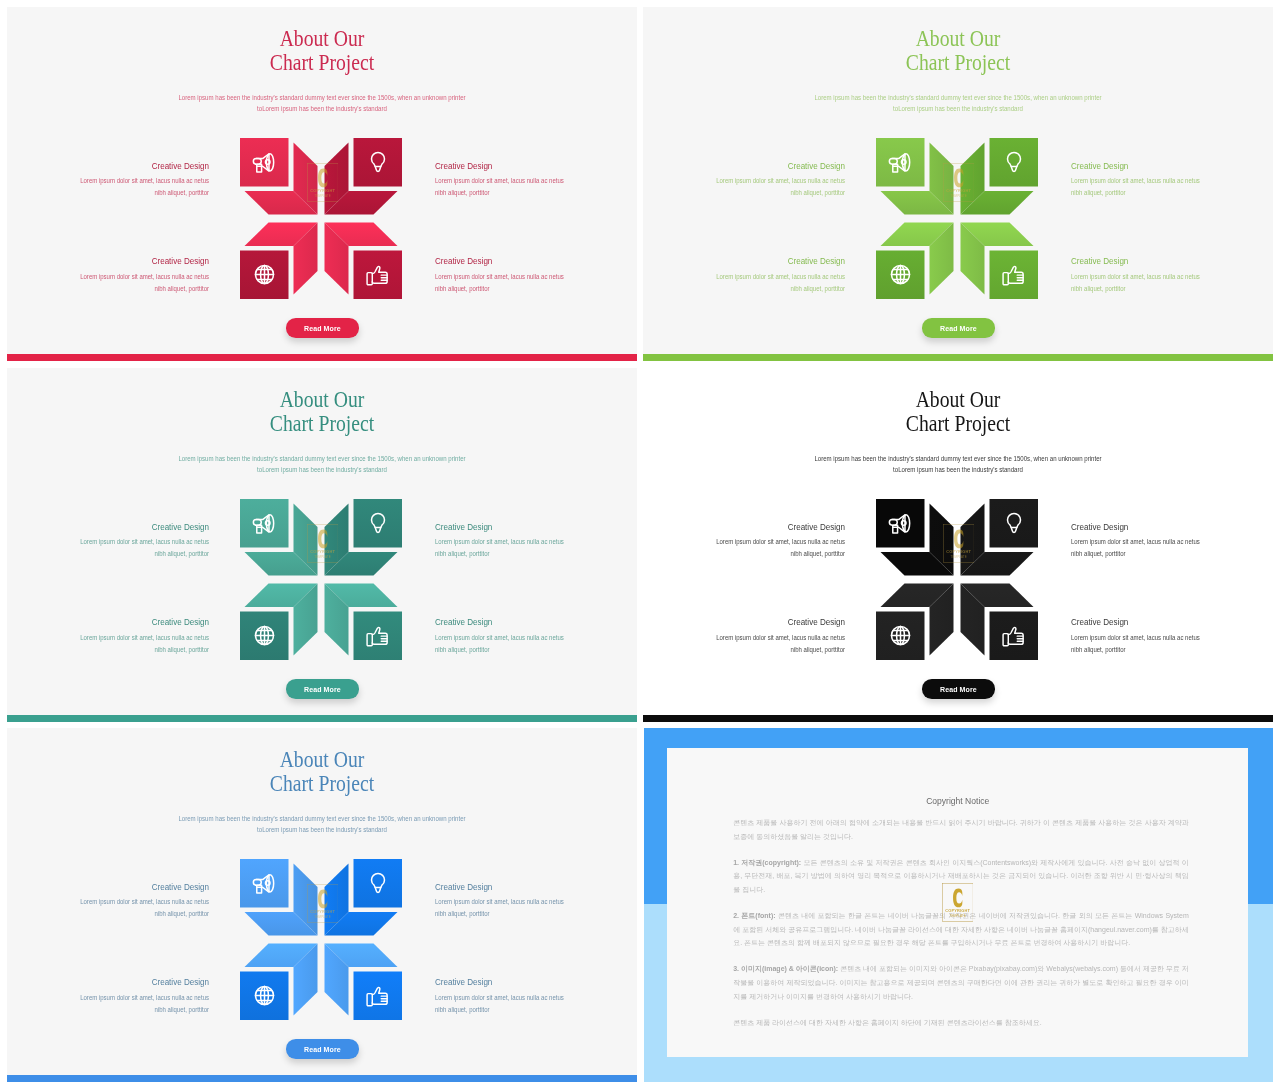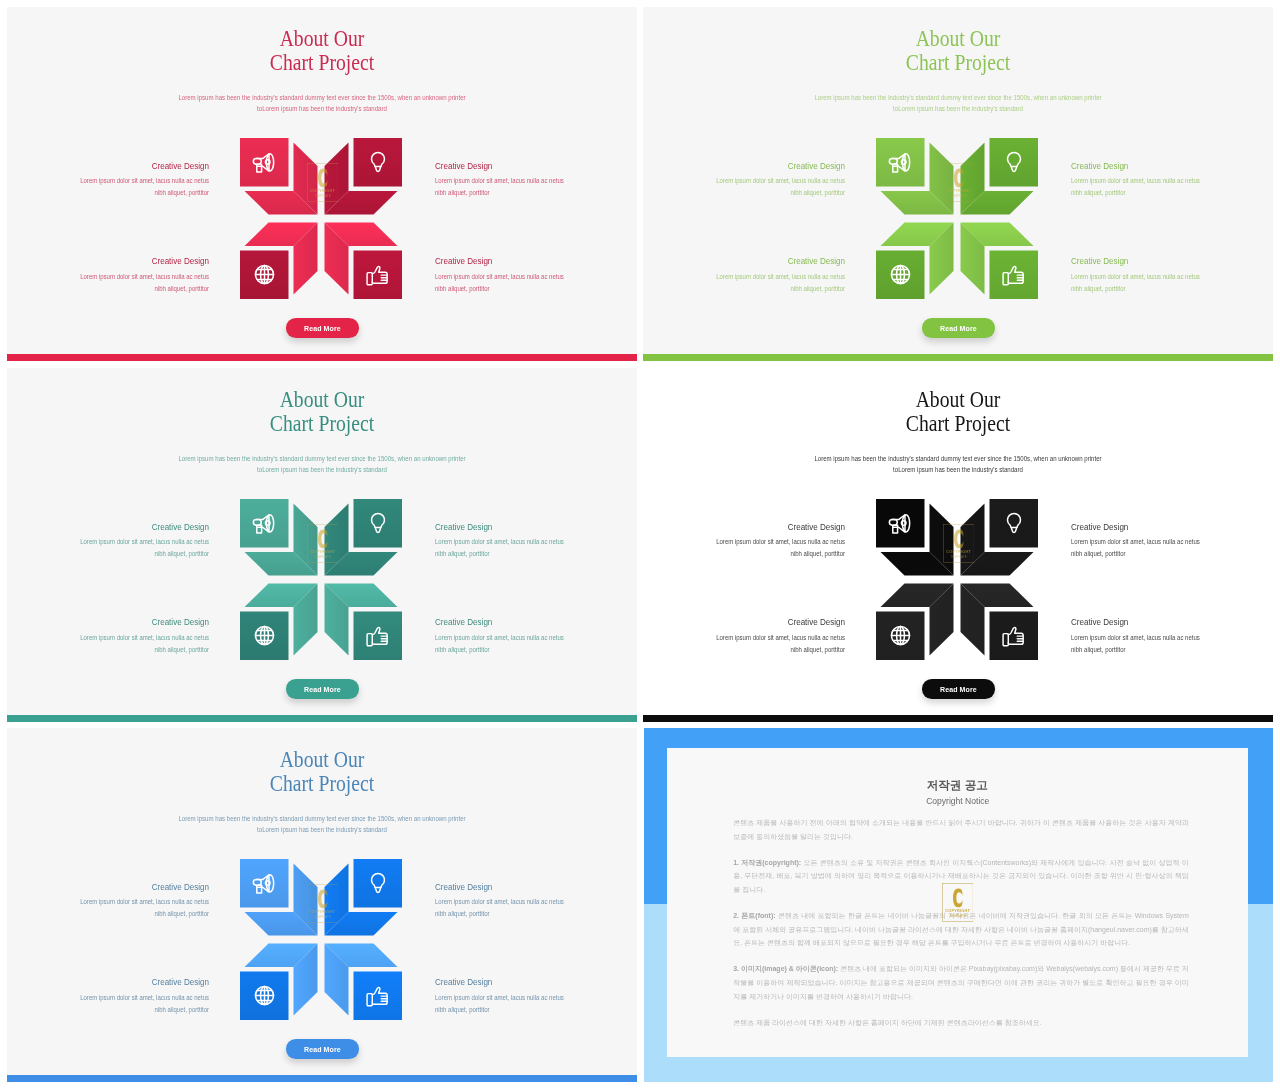--- a/index.html
+++ b/index.html
@@ -717,21 +717,20 @@
           <text x="15.7" y="33.6" text-anchor="middle" font-family="Liberation Sans, sans-serif" font-size="2.9" fill="#c9a63a" letter-spacing="0.15">TEMPLATE</text>
         </svg></div>
       <div class="btn" style="background:#3e8ee8">
         <span>Read More</span>
       </div>
       <div class="bar" style="background:#3e8ee8"></div>
     </div>
     <div class="cp">
       <div class="band"></div>
       <div class="sheet">
-        <h1>저작권 공고</h1>
         <h2>Copyright Notice</h2>
         <div class="body">
           <p>콘텐츠 제품을 사용하기 전에 아래의 협약에 소개되는 내용을 반드시 읽어 주시기 바랍니다. 귀하가 이 콘텐츠 제품을 사용하는 것은 사용자 계약과 보증에 동의하셨음을 알리는 것입니다.</p>
           <p><b>1. 저작권(copyright):</b> 모든 콘텐츠의 소유 및 저작권은 콘텐츠 회사인 이지웍스(Contentsworks)와 제작사에게 있습니다. 사전 승낙 없이 상업적 이용, 무단전재, 배포, 복기 방법에 의하여 영리 목적으로 이용하시거나 재배포하시는 것은 금지되어 있습니다. 이러한 조항 위반 시 민·형사상의 책임을 집니다.</p>
           <p><b>2. 폰트(font):</b> 콘텐츠 내에 포함되는 한글 폰트는 네이버 나눔글꼴의 저작권은 네이버에 저작권있습니다. 한글 외의 모든 폰트는 Windows System에 포함된 서체와 공유프로그램입니다. 네이버 나눔글꼴 라이선스에 대한 자세한 사항은 네이버 나눔글꼴 홈페이지(hangeul.naver.com)를 참고하세요. 폰트는 콘텐츠의 함께 배포되지 않으므로 필요한 경우 해당 폰트를 구입하시거나 무료 폰트로 변경하여 사용하시기 바랍니다.</p>
           <p><b>3. 이미지(image) &amp; 아이콘(icon):</b> 콘텐츠 내에 포함되는 이미지와 아이콘은 Pixabay(pixabay.com)와 Webalys(webalys.com) 등에서 제공한 무료 저작물을 이용하여 제작되었습니다. 이미지는 참고용으로 제공되며 콘텐츠의 구매한다면 이에 관한 권리는 귀하가 별도로 확인하고 필요한 경우 이미지를 제거하거나 이미지를 변경하여 사용하시기 바랍니다.</p>
           <p>콘텐츠 제품 라이선스에 대한 자세한 사항은 홈페이지 하단에 기재된 콘텐츠라이선스를 참조하세요.</p>
         </div>
       </div>
       <div class="wmc"><svg width="31.4" height="39" viewBox="0 0 31.4 39" opacity="0.95">

